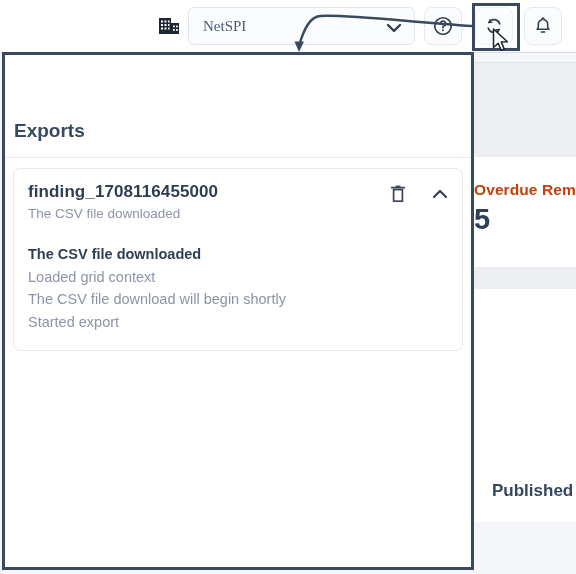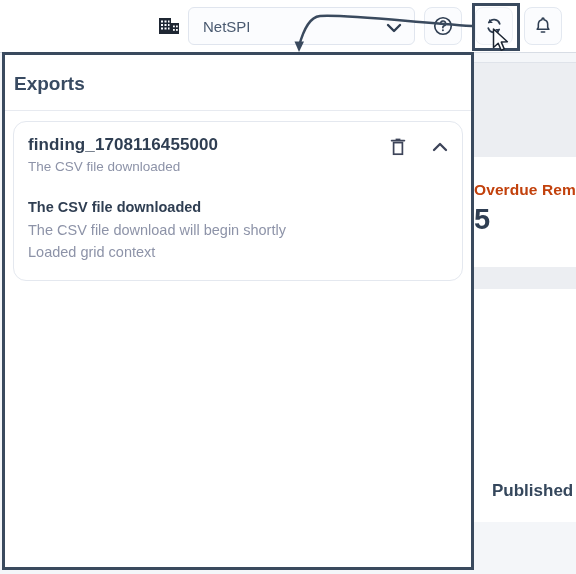--- a/index.html
+++ b/index.html
@@ -119,20 +119,21 @@
   
   .topbar {
     position: absolute;
     left: 0;
     top: 0;
     width: 576px;
     height: 52px;
     background: #ffffff;
     border-bottom: 1px solid #d8dde5;
     z-index: 30;
+    font-family: Liberation Serif, serif;
   }
 
   .building-icon {
     position: absolute;
     left: 157px;
     top: 14px;
     width: 24px;
     height: 24px;
   }
 
@@ -228,39 +229,40 @@
     border: 3px solid #3a4a5e;
     box-sizing: border-box;
     z-index: 32;
   }
 
   .exports-header {
     position: relative;
     height: 56px;
     border-bottom: 1px solid #e7eaf0;
     box-sizing: border-box;
+    margin-top: 47px;
   }
   .exports-title {
     position: absolute;
     left: 9px;
     top: 18px;
     font-size: 19px;
     font-weight: bold;
     color: #384a61;
   }
 
   .exports-body {
     position: relative;
     padding: 10px 8px 0 8px;
   }
 
   .export-item {
     position: relative;
     border: 1px solid #e4e8ef;
-    border-radius: 13px;
+    border-radius: 7px;
     background: #ffffff;
     padding: 12px 14px 16px 14px;
     box-sizing: border-box;
   }
 
   .export-item-name {
     font-size: 17px;
     font-weight: bold;
     color: #2f3e52;
     line-height: 1.25;
@@ -427,21 +429,22 @@
           </span>
           <span class="action-icon">
             <svg width="20" height="22" viewBox="0 0 20 22" aria-hidden="true">
               <path d="M4 14 L10 8 L16 14" fill="none" stroke="#3d4459" stroke-width="2.3" stroke-linecap="round" stroke-linejoin="round"></path>
             </svg>
           </span>
         </div>
 
         <div class="export-log">
           <div class="log-line current">The CSV file downloaded</div>
+          <div class="log-line">Loaded grid context</div>
           <div class="log-line">The CSV file download will begin shortly</div>
-          <div class="log-line">Loaded grid context</div>
+          <div class="log-line">Started export</div>
         </div>
 
       </div>
     </div>
   </div>
 
 </div>
 
 </body></html>

